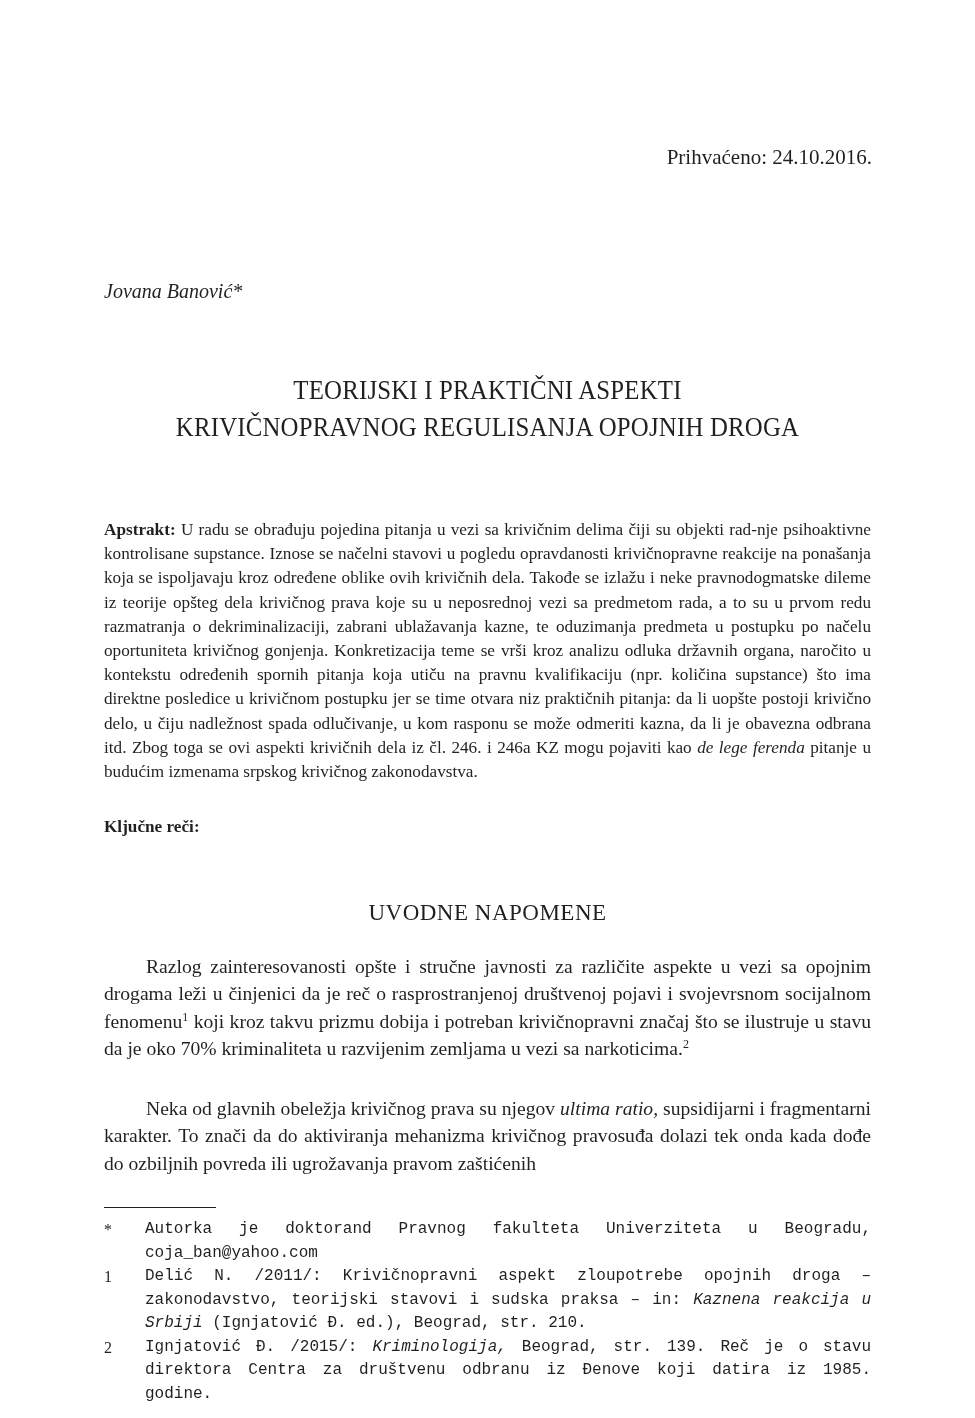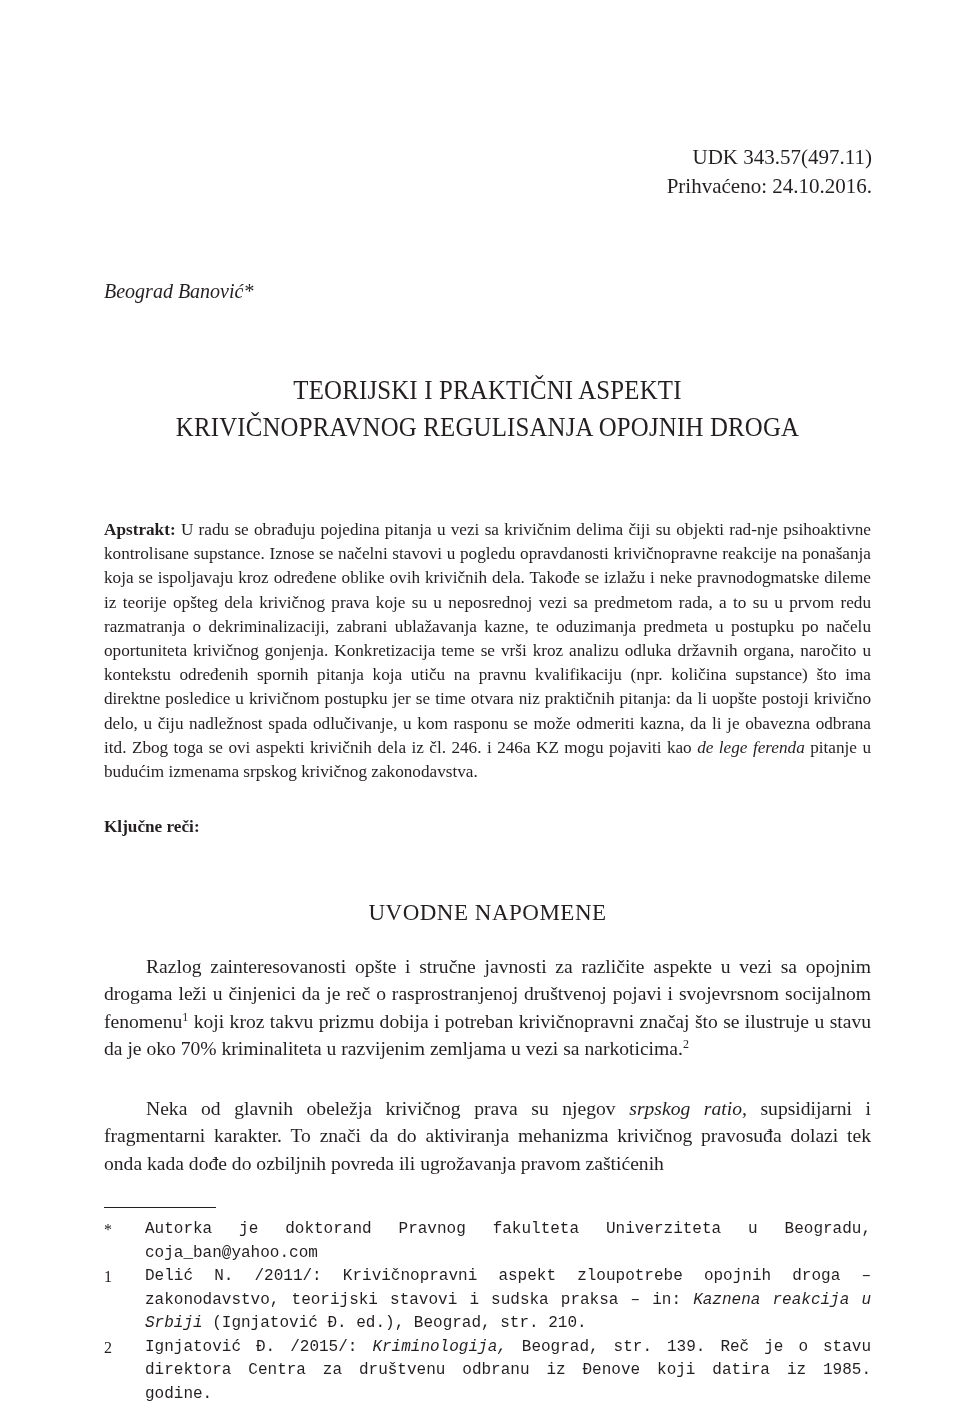--- a/index.html
+++ b/index.html
@@ -56,26 +56,25 @@
       font-size: 16px; line-height: 23.5px;
     }
     .fn { display: flex; margin-bottom: 0px; }
     .fn-mark { width: 41px; flex: 0 0 41px; }
     .fn-text { flex: 1; text-align: justify; font-family: Liberation Mono, monospace; }
   </style>
 </head>
 <body>
 
 <div class="abs udk">
-  <div>UDK 343.57(497.11)</div>
   <div>Prihvaćeno: 24.10.2016.</div>
 </div>
 
 <div class="abs author">
-  <span>Beograd Banović</span><span>*</span>
+  <span>Jovana Banović</span><span>*</span>
 </div>
 
 <div class="abs title">
   <div>TEORIJSKI I PRAKTIČNI ASPEKTI</div>
   <div>KRIVIČNOPRAVNOG REGULISANJA OPOJNIH DROGA</div>
 </div>
 
 <div class="abs abstract">
   <b>Apstrakt:</b><span> U radu se obrađuju pojedina pitanja u vezi sa krivičnim delima čiji su objekti rad-nje psihoaktivne kontrolisane supstance. Iznose se načelni stavovi u pogledu opravdanosti krivičnopravne reakcije na ponašanja koja se ispoljavaju kroz određene oblike ovih kriv­ič­nih dela. Takođe se izlažu i neke pravnodogmatske dileme iz teorije opšteg dela krivičnog prava koje su u neposrednoj vezi sa predmetom rada, a to su u prvom redu razmatranja o dekriminalizaciji, zabrani ublažavanja kazne, te oduzimanja predmeta u postupku po načelu oportuniteta krivičnog gonjenja. Konkretizacija teme se vrši kroz analizu odluka državnih organa, naročito u kontekstu određenih spornih pitanja koja utiču na pravnu kvalifikaciju (npr. količina supstance) što ima direktne posledice u krivičnom postupku jer se time otvara niz praktičnih pitanja: da li uopšte postoji krivično delo, u čiju nadležnost spada odlučiva­nje, u kom rasponu se može odmeriti kazna, da li je obavezna odbrana itd. Zbog toga se ovi aspekti krivičnih dela iz čl. 246. i 246a KZ mogu pojaviti kao </span><i>de lege ferenda</i><span> pitanje u budu­ćim izmenama srpskog krivičnog zakonodavstva.</span>
 </div>
@@ -84,21 +83,21 @@
   <span class="kw-label">Ključne reči:</span>
 </div>
 
 <div class="abs section-heading">UVODNE NAPOMENE</div>
 
 <div class="abs body-para p1">
   <span>Razlog zainteresovanosti opšte i stručne javnosti za različite aspekte u vezi sa opojnim drogama leži u činjenici da je reč o rasprostranjenoj društvenoj pojavi i svojevrsnom socijalnom fenomenu</span><sup>1</sup><span> koji kroz takvu prizmu dobija i potreban kri­vičnopravni značaj što se ilustruje u stavu da je oko 70% kriminaliteta u razvijenim zemljama u vezi sa narkoticima.</span><sup>2</sup>
 </div>
 
 <div class="abs body-para p2">
-  <span>Neka od glavnih obeležja krivičnog prava su njegov </span><i>srpskog ratio,</i><span> supsidijarni i fragmentarni karakter. To znači da do aktiviranja mehanizma krivičnog pravosuđa dolazi tek onda kada dođe do ozbiljnih povreda ili ugrožavanja pravom zaštićenih</span>
+  <span>Neka od glavnih obeležja krivičnog prava su njegov </span><i>ultima ratio,</i><span> supsidijarni i fragmentarni karakter. To znači da do aktiviranja mehanizma krivičnog pravosuđa dolazi tek onda kada dođe do ozbiljnih povreda ili ugrožavanja pravom zaštićenih</span>
 </div>
 
 <div class="abs fn-rule"></div>
 
 <div class="abs footnotes">
   <div class="fn">
     <span class="fn-mark">*</span>
     <span class="fn-text">Autorka je doktorand Pravnog fakulteta Univerziteta u Beogradu, coja_ban@yahoo.com</span>
   </div>
   <div class="fn">

